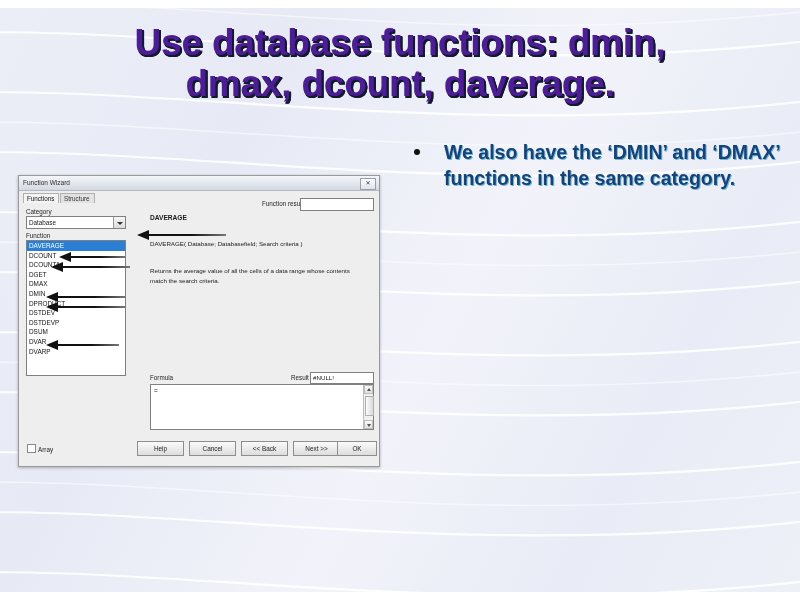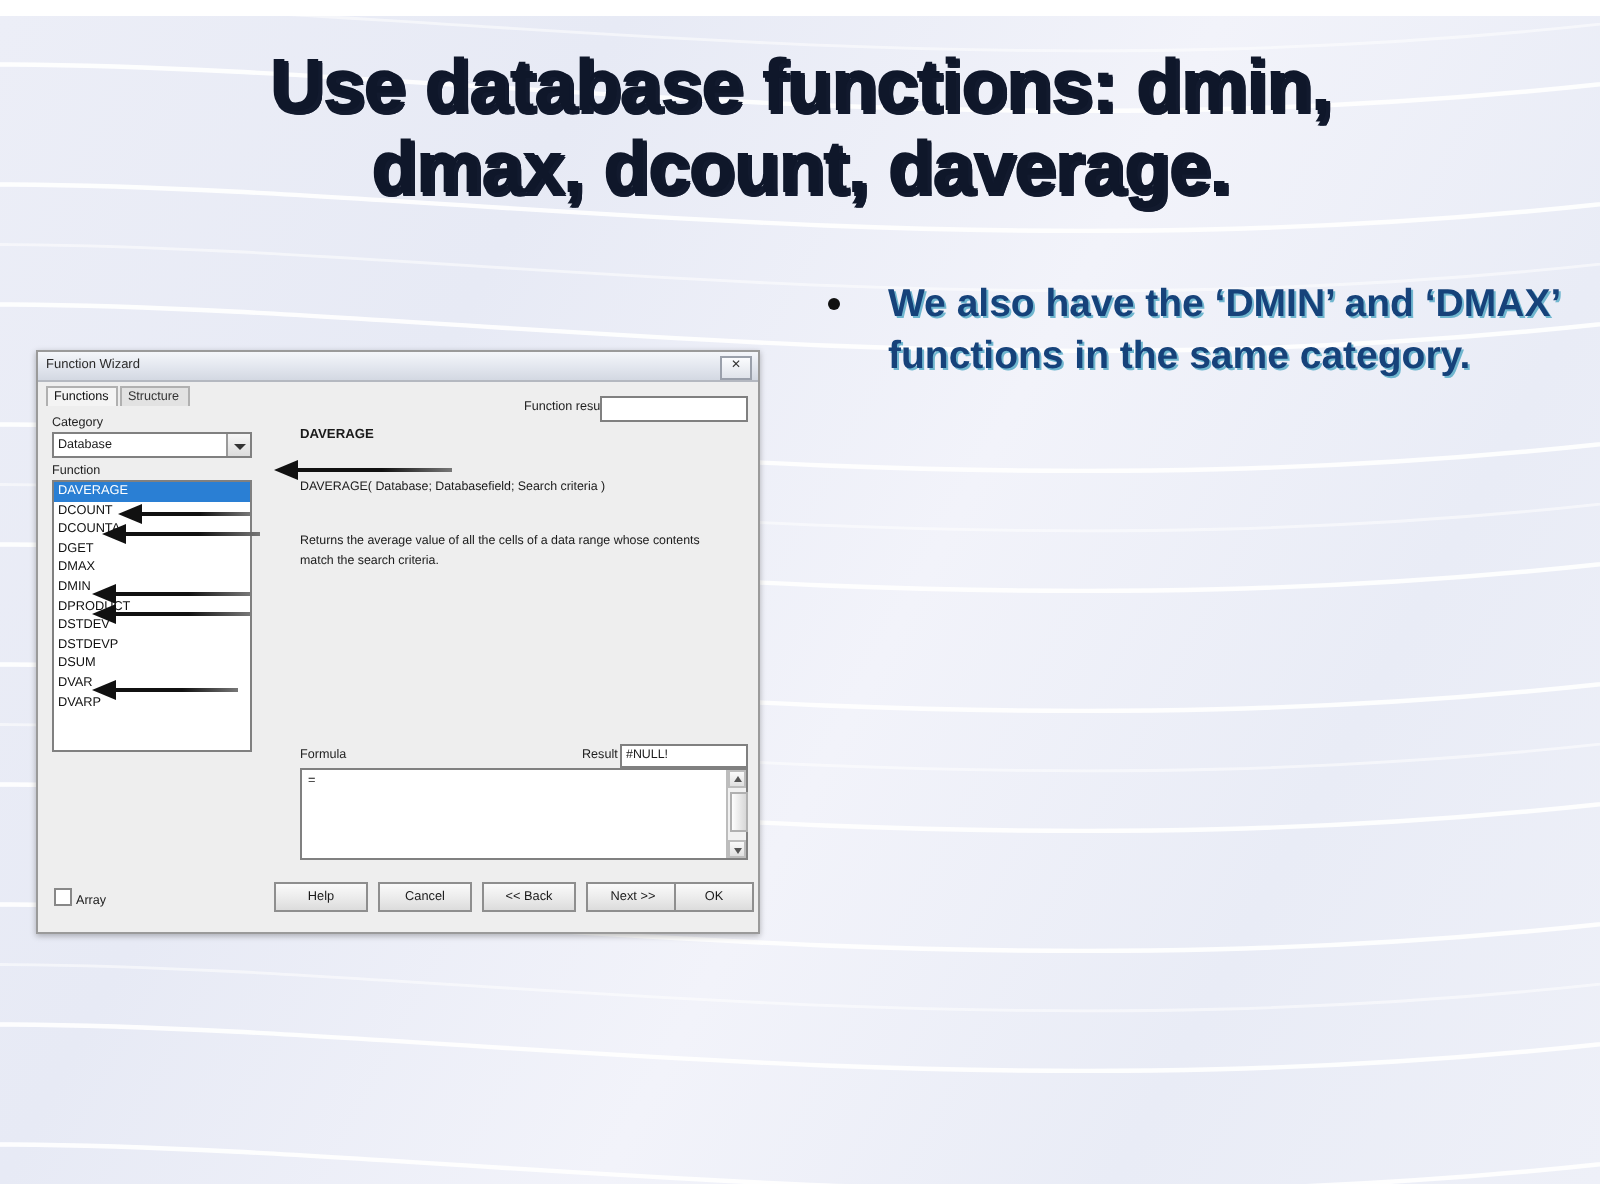--- a/index.html
+++ b/index.html
@@ -32,21 +32,21 @@
 
   
   #title {
     position: absolute;
     left: 40px; top: 22px;
     width: 720px;
     text-align: center;
     font-size: 37px;
     font-weight: bold;
     line-height: 1.12;
-    color: #0f172a;
+    color: #4c1d95;
     text-shadow: 2px 2px 0 #121a2e, 2px 2px 0 #121a2e, 1px 2px 0 #121a2e, 2px 1px 0 #121a2e;
     letter-spacing: -0.2px;
     white-space: pre-line;
   }
 
   
   #bullets {
     position: absolute;
     left: 408px; top: 140px;
     width: 372px;

